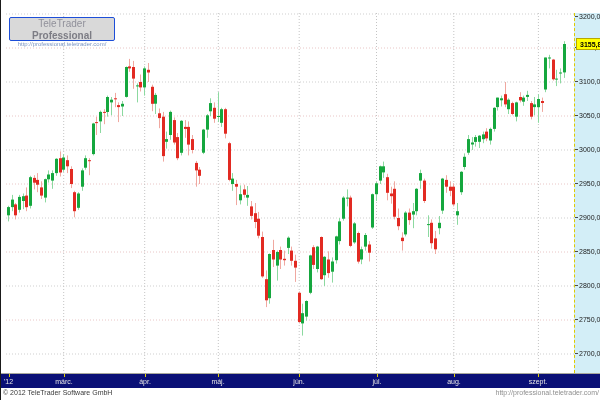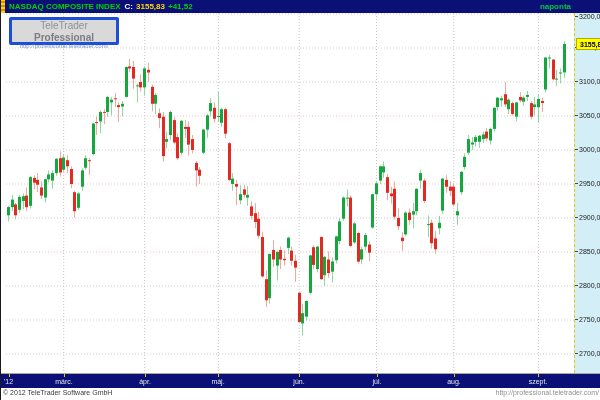--- a/index.html
+++ b/index.html
@@ -12,21 +12,21 @@
         background:repeating-linear-gradient(0deg,#ffd200 0 2px,#d98f00 2px 4px);}
   .sym{color:#00d200;margin-left:8px;}
   .clabel{color:#ffffff;margin-left:4px;}
   .cval{color:#ffd800;margin-left:3px;}
   .chg{color:#00d200;margin-left:3px;}
   .interval{color:#00c63e;margin-left:auto;margin-right:30px;font-weight:bold;}
   
   .plot{position:absolute;left:5px;top:13px;width:568px;height:360px;background:#ffffff;}
   .plot svg{position:absolute;left:0;top:0;}
   .watermark{position:absolute;left:3px;top:4px;width:104px;height:22px;background:#d9d9d9;
-             border:3px solid #1d4ed8;border-radius:2px;text-align:center;line-height:12px;}
+             border:1px solid #1d4ed8;border-radius:2px;text-align:center;line-height:12px;}
   .wm-title{font-size:10px;color:#90909a;letter-spacing:0;}
   .wm-title b{color:#7c7c84;}
   .wm-url{font-size:6px;line-height:6px;color:#7d96c4;margin-top:-1px;}
   
   .price-axis{position:absolute;left:573px;top:13px;width:27px;height:360px;background:#d3eef7;
               border-left:1px dashed #dfcb00;box-sizing:border-box;font-size:7px;color:#1c1c1c;}
   .ptick{position:absolute;left:4px;white-space:nowrap;}
   .ptick::before{content:"";position:absolute;left:-4px;top:3px;width:3px;height:1px;background:#4a4a4a;}
   .cur{position:absolute;left:1px;right:0px;background:#ffff00;color:#000;font-weight:bold;
        font-size:7px;padding:1.5px 0 1.5px 3px;z-index:3;border:1px solid #b8a800;box-sizing:border-box;white-space:nowrap;}
@@ -40,28 +40,20 @@
   .footer{position:absolute;left:0;top:388px;width:600px;height:12px;background:#ffffff;
           font-size:7px;color:#3a3a3a;}
   .fleft{position:absolute;left:2px;top:1px;}
   .fright{position:absolute;right:2px;top:1px;color:#8f8f8f;}
 </style>
 </head>
 <body>
 
 <div class="screen">
 
-  <div class="header">
-    <div class="grip"></div>
-    <span class="sym">NASDAQ COMPOSITE INDEX</span>
-    <span class="clabel">C:</span>
-    <span class="cval">3155,83</span>
-    <span class="chg">+41,52</span>
-    <span class="interval">naponta</span>
-  </div>
 
   <div class="plot">
     <svg id="candles-svg" width="568" height="360">
         <line x1="0" x2="568" y1="1.0" y2="1.0" stroke="#cfcfcf" stroke-width="1" stroke-dasharray="1 2"></line>
         <line x1="0" x2="568" y1="35.0" y2="35.0" stroke="#e9c6c6" stroke-width="1" stroke-dasharray="1 2"></line>
         <line x1="0" x2="568" y1="69.0" y2="69.0" stroke="#cfcfcf" stroke-width="1" stroke-dasharray="1 2"></line>
         <line x1="0" x2="568" y1="103.0" y2="103.0" stroke="#e9c6c6" stroke-width="1" stroke-dasharray="1 2"></line>
         <line x1="0" x2="568" y1="137.0" y2="137.0" stroke="#cfcfcf" stroke-width="1" stroke-dasharray="1 2"></line>
         <line x1="0" x2="568" y1="171.0" y2="171.0" stroke="#e9c6c6" stroke-width="1" stroke-dasharray="1 2"></line>
         <line x1="0" x2="568" y1="205.0" y2="205.0" stroke="#cfcfcf" stroke-width="1" stroke-dasharray="1 2"></line>

